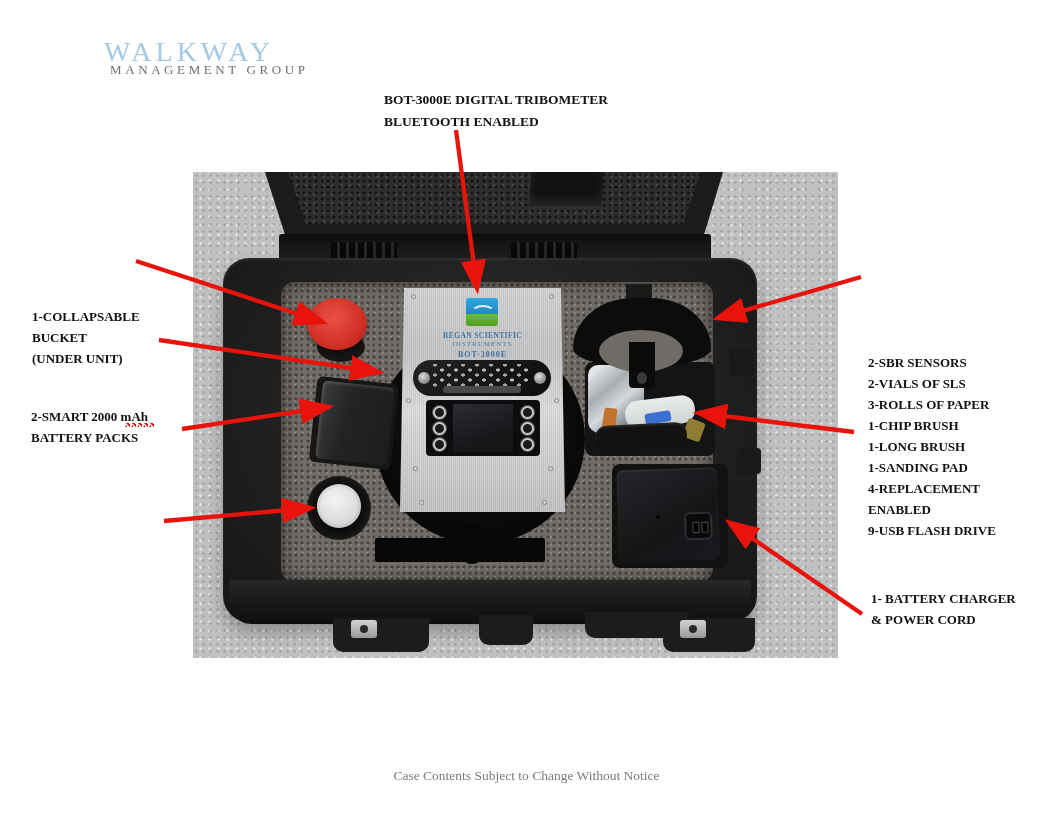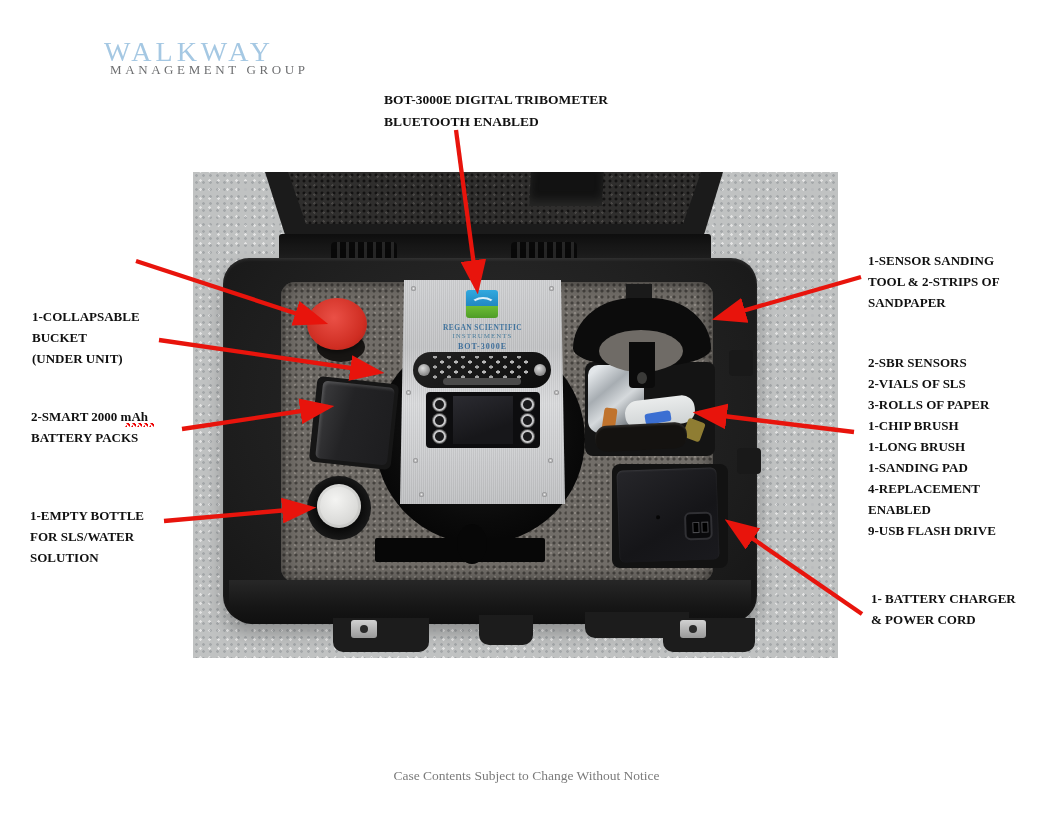--- a/index.html
+++ b/index.html
@@ -77,21 +77,21 @@
                transform:rotate(6deg);z-index:2;}
   .battery{left:126px;top:212px;width:72px;height:78px;border-radius:5px;z-index:3;
            background:linear-gradient(100deg,#3b3b3d,#232325 40%,#1d1d1f);
            transform:rotate(6deg);box-shadow:inset 2px 2px 3px rgba(255,255,255,.14);}
   .bottle-recess{left:114px;top:304px;width:64px;height:64px;border-radius:50%;z-index:2;
            background:radial-gradient(#000 30%,#242424 90%);}
   .bottle-cap{left:124px;top:312px;width:44px;height:44px;border-radius:50%;z-index:3;
            background:radial-gradient(circle at 42% 36%,#f4f4f2,#dddddb 55%,#c6c6c2);
            box-shadow:inset 0 0 0 3px rgba(0,0,0,.05);}
 
-  .device{left:207px;top:108px;width:165px;height:224px;z-index:4;
+  .device{left:207px;top:116px;width:165px;height:224px;z-index:4;
           clip-path:polygon(4px 0px,161px 0px,165px 224px,0px 224px);
           background:linear-gradient(180deg,#cfd0d2,#c2c3c5 30%,#d9dadc 55%,#bfc0c2);}
   .device:after{content:"";position:absolute;inset:0;
           background:repeating-linear-gradient(90deg,rgba(255,255,255,.10) 0 1px,rgba(0,0,0,.045) 1px 2px);}
   .screw{position:absolute;width:5px;height:5px;border-radius:50%;z-index:5;
          background:radial-gradient(#ececec,#8a8a8c 70%);}
   .dlogo{position:absolute;left:66px;top:10px;width:32px;height:28px;z-index:5;}
   .dlogo-top{position:absolute;left:0;top:0;width:32px;height:16px;border-radius:3px 3px 0 0;
          background:linear-gradient(#31a9df,#2187c2);}
   .dlogo-arc{position:absolute;left:5px;top:7px;width:20px;height:12px;border:2px solid rgba(255,255,255,.85);
@@ -170,31 +170,21 @@
   <div class="callout" style="left:32px;top:306px;">
     <div>1-COLLAPSABLE</div>
     <div>BUCKET</div>
     <div>(UNDER UNIT)</div>
   </div>
   <div class="callout" style="left:31px;top:406px;">
     <div>2-SMART 2000 mAh</div>
     <div>BATTERY PACKS</div>
     <div class="squiggle"></div>
   </div>
-  <div class="callout" style="left:30px;top:505px;">
-    <div>1-EMPTY BOTTLE</div>
-    <div>FOR SLS/WATER</div>
-    <div>SOLUTION</div>
-  </div>
-
-  <div class="callout" style="left:868px;top:250px;">
-    <div>1-SENSOR SANDING</div>
-    <div>TOOL &amp; 2-STRIPS OF</div>
-    <div>SANDPAPER</div>
-  </div>
+
   <div class="callout" style="left:868px;top:352px;">
     <div>2-SBR SENSORS</div>
     <div>2-VIALS OF SLS</div>
     <div>3-ROLLS OF PAPER</div>
     <div>1-CHIP BRUSH</div>
     <div>1-LONG BRUSH</div>
     <div>1-SANDING PAD</div>
     <div>4-REPLACEMENT</div>
     <div>ENABLED</div>
     <div>9-USB FLASH DRIVE</div>

